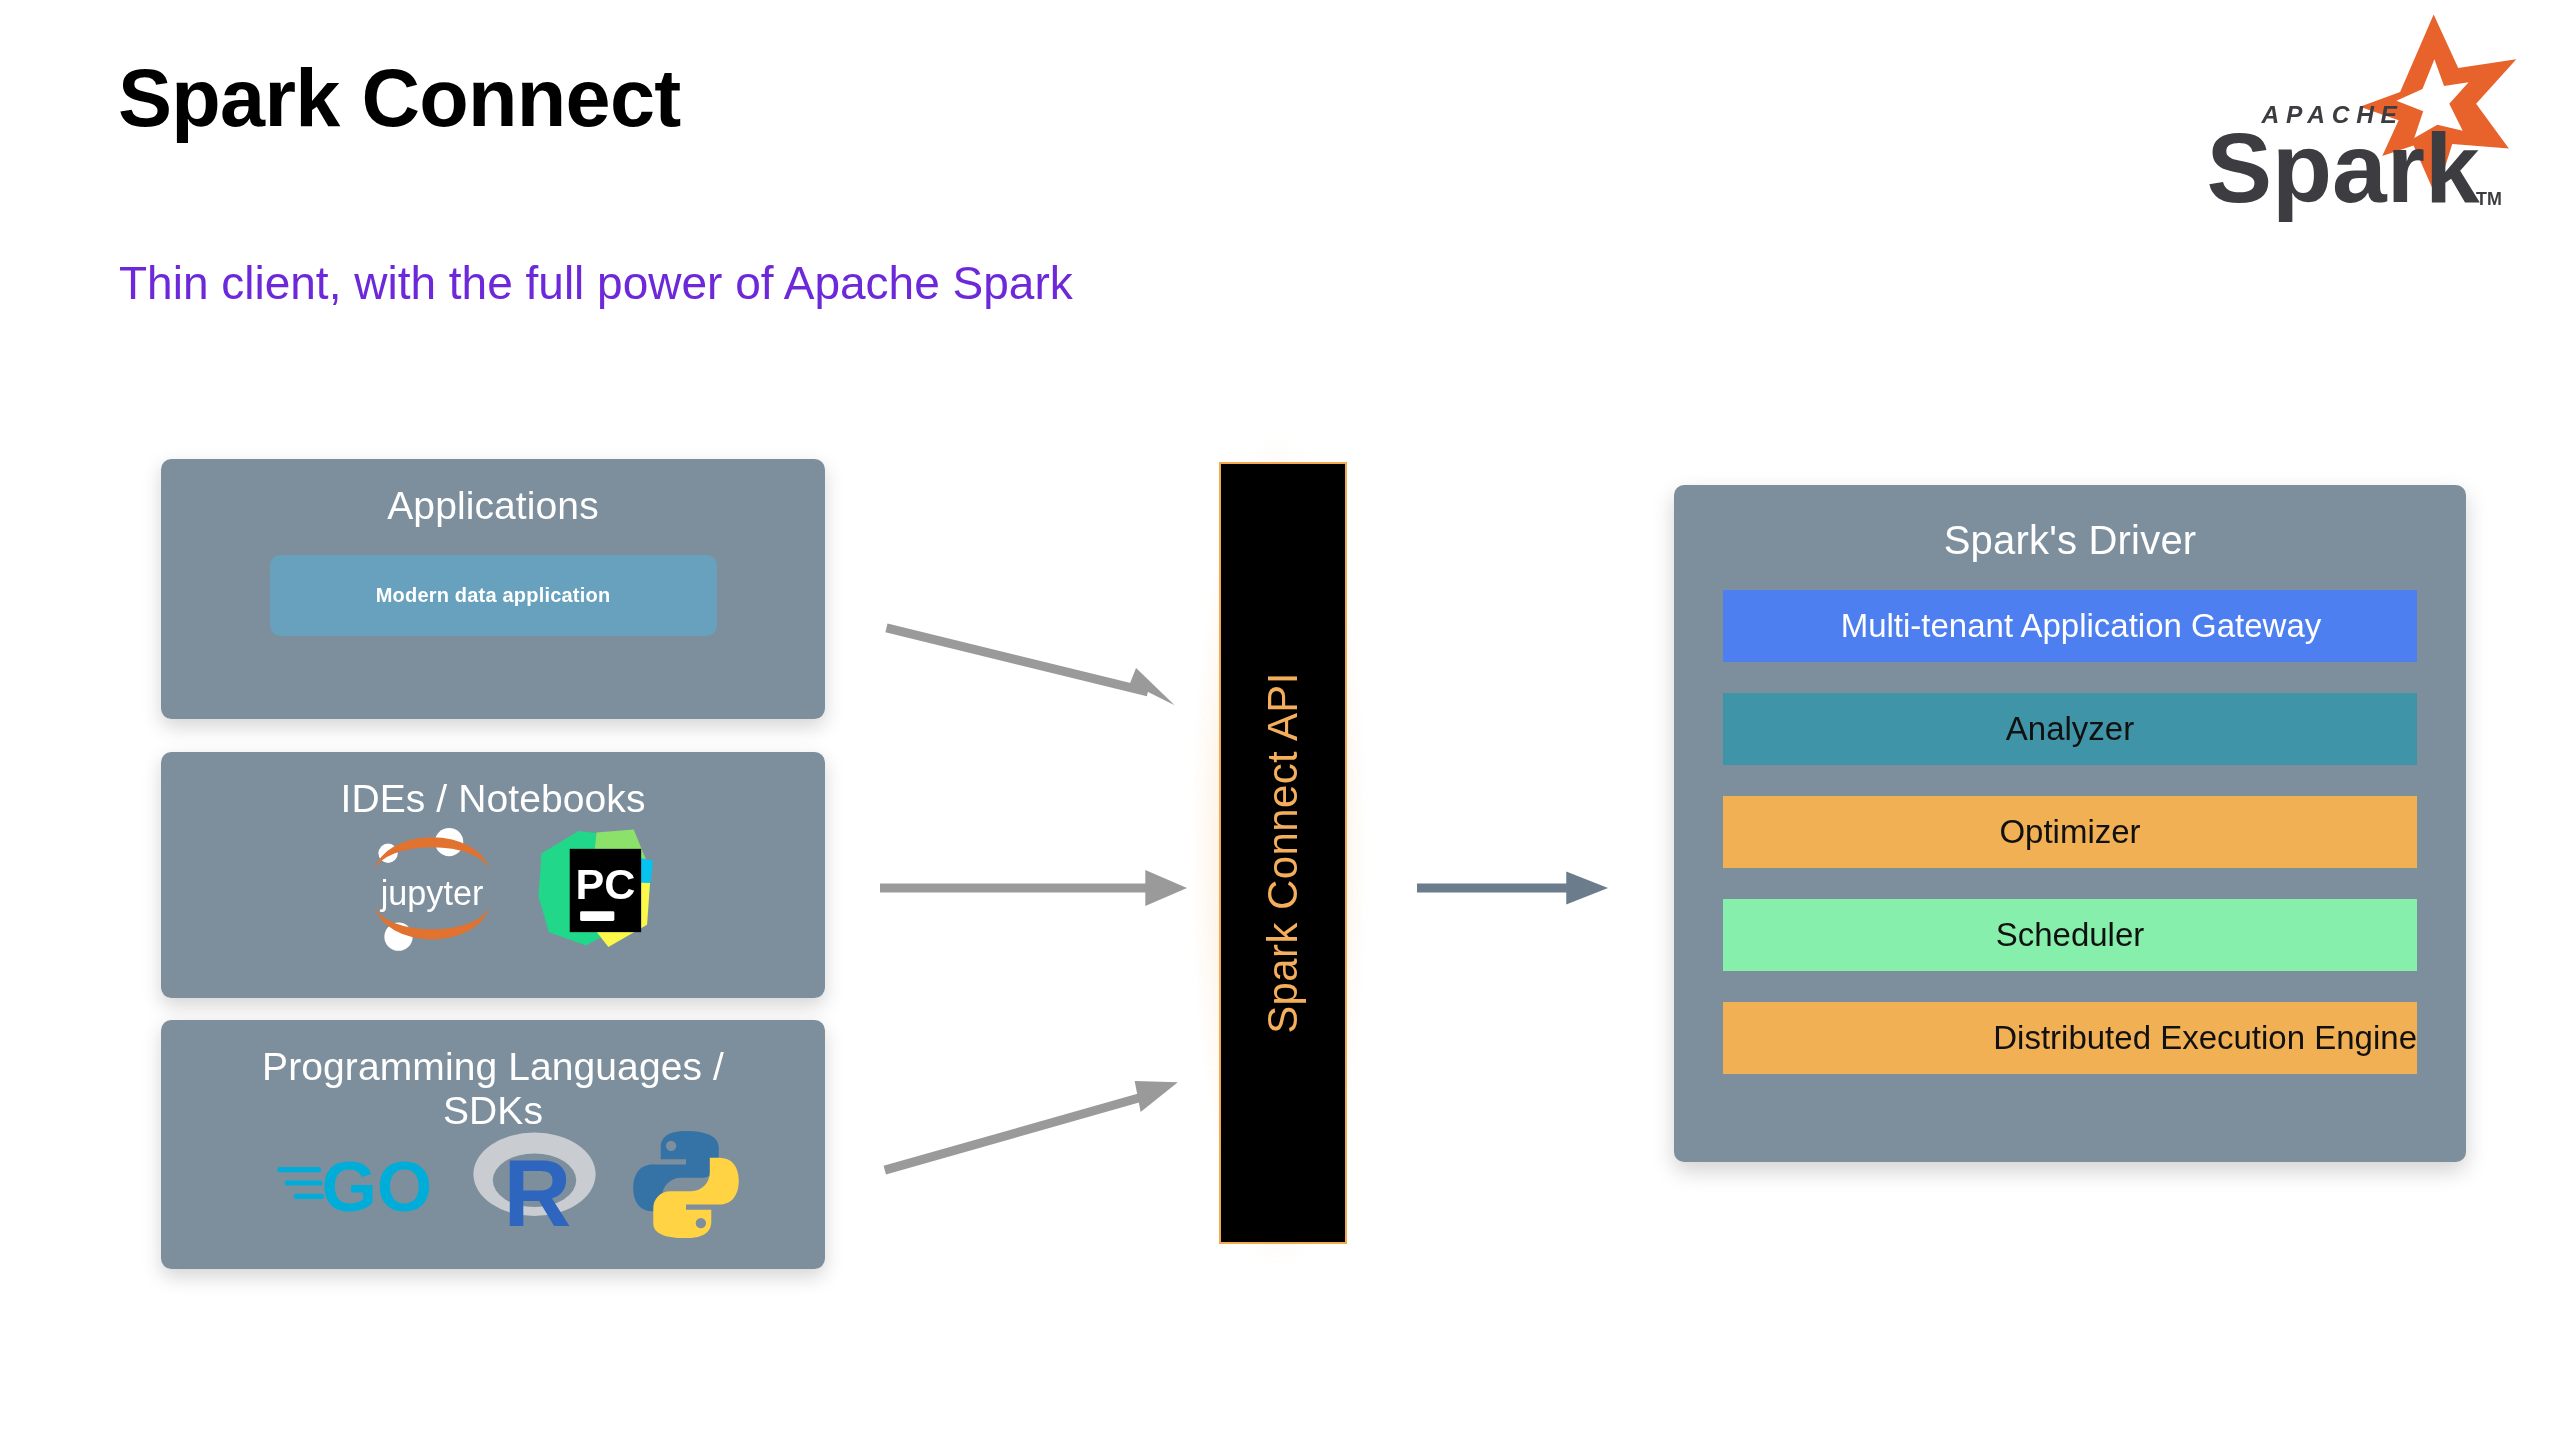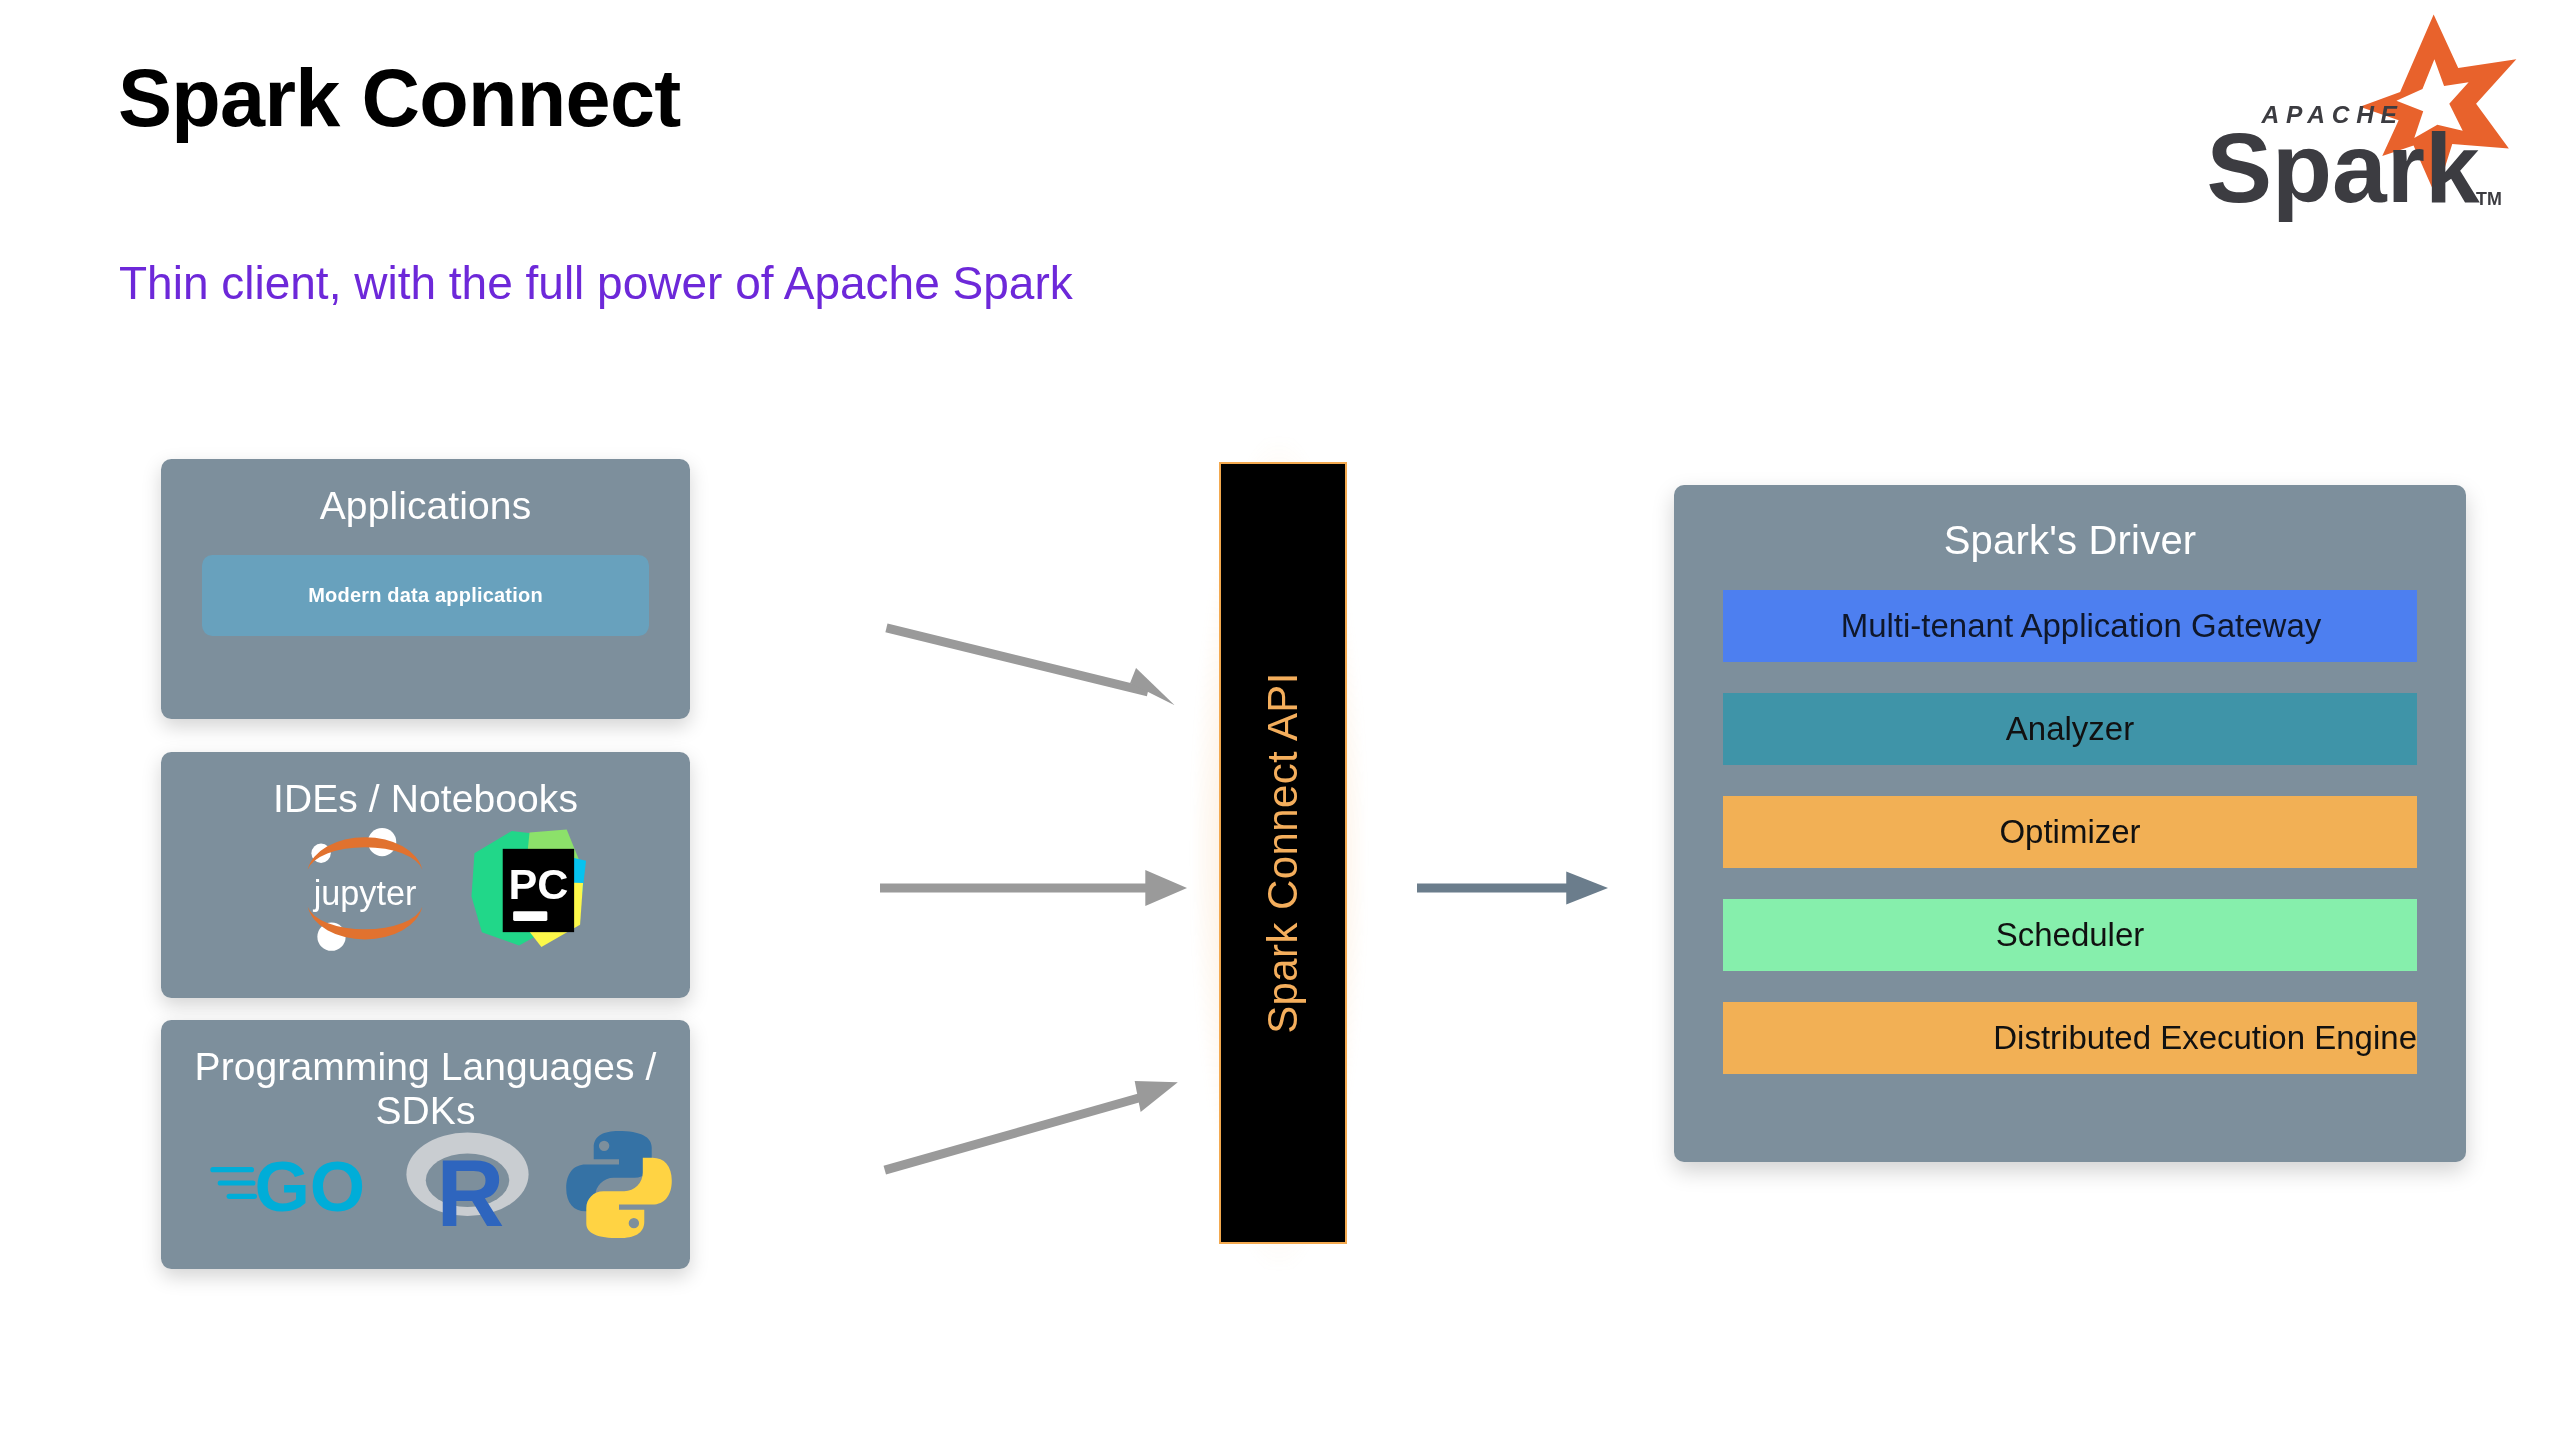--- a/index.html
+++ b/index.html
@@ -44,21 +44,21 @@
     right: 43px;
     top: 10.4px;
     width: 373px;
     height: 216px;
   }
 
   
   .client-card {
     position: absolute;
     left: 161px;
-    width: 529px;
+    width: 664px;
     background: #7d8f9c;
     border-radius: 10.4px;
     box-shadow: 0 7.5px 19.4px rgba(0,0,0,0.17);
     box-sizing: border-box;
     padding-top: 0;
   }
   .client-card-title {
     text-align: center;
     color: #ffffff;
     font-size: 39px;
@@ -278,21 +278,21 @@
 </svg>
 
 <div id="connect-glow"></div>
 <div id="connect-bar" style="background: rgb(0, 0, 0); border-color: rgb(243, 169, 79);">
   <div id="connect-bar-label" style="color: rgb(244, 174, 92);">Spark Connect API</div>
 </div>
 
 <div id="driver-card" style="background: rgb(125, 143, 156);">
   <div id="driver-title">Spark's Driver</div>
   <div class="driver-rows" id="driver-rows">
-      <div class="driver-row" style="background: rgb(77, 127, 240); color: #0f172a; padding-left: 22px;">
+      <div class="driver-row" style="background: rgb(77, 127, 240); color: #ffffff; padding-left: 22px;">
         <span>Multi-tenant Application Gateway</span>
       </div>
       <div class="driver-row" style="background: rgb(63, 148, 168); color: rgb(17, 17, 17);">
         <span>Analyzer</span>
       </div>
       <div class="driver-row" style="background: rgb(242, 176, 85); color: rgb(17, 17, 17);">
         <span>Optimizer</span>
       </div>
       <div class="driver-row" style="background: #86efac; color: rgb(17, 17, 17);">
         <span>Scheduler</span>

